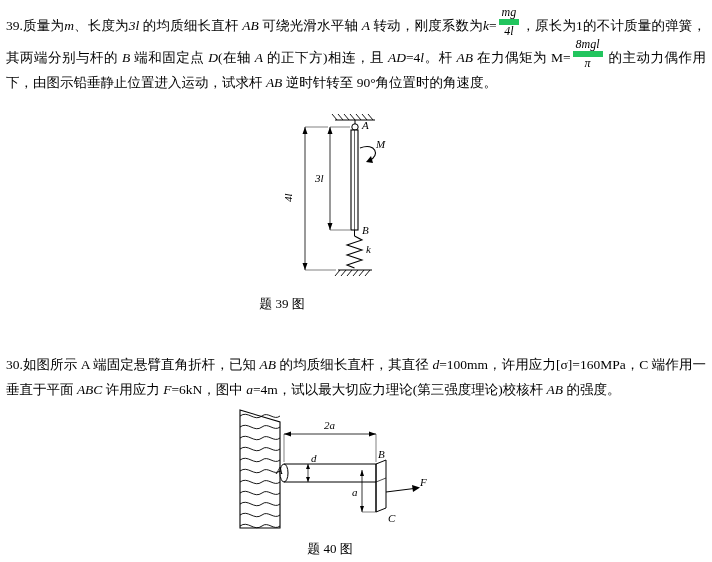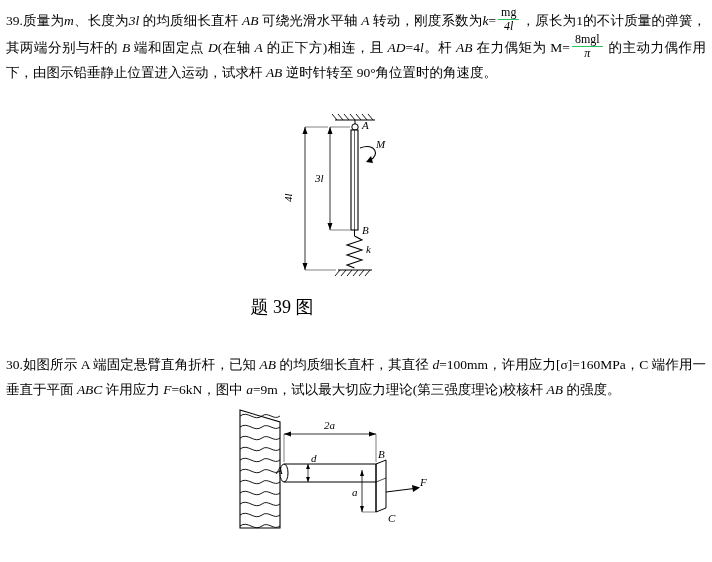--- a/index.html
+++ b/index.html
@@ -45,30 +45,31 @@
     display: inline-block;
     vertical-align: -0.42em;
     text-align: center;
     font-size: 12px;
     line-height: 1.08;
     margin: 0 2px;
   }
   .frac .num {
     display: block;
     padding: 0 3px;
-    border-bottom: 1px solid #22c55e;
+    border-bottom: 6px solid #22c55e;
+    font-style: italic;
   }
   .frac .den {
     display: block;
     padding: 0 3px;
     font-style: italic;
   }
   .fig-caption {
     position: absolute;
-    font-size: 18px;
+    font-size: 13px;
     text-align: center;
     width: 120px;
   }
   #fig39-caption { left: 222px; top: 295px; }
   #fig40-caption { left: 270px; top: 540px; }
 
   .figure {
     position: absolute;
   }
   #figure-39 { left: 230px; top: 110px; }
@@ -139,21 +140,21 @@
       <polygon points="75,160 72.5,153 77.5,153" fill="#000"></polygon>
       <line x1="75" y1="17" x2="98" y2="17" stroke="#000" stroke-width="0.5"></line>
       <line x1="75" y1="160" x2="106" y2="160" stroke="#000" stroke-width="0.5"></line>
       <text x="62" y="92" font-size="11" font-style="italic" transform="rotate(-90 62 92)">4l</text>
     </svg>
   </div>
 
   <div class="fig-caption" id="fig39-caption">题 39 图</div>
 
   <div class="para p40">
-    <span>30.如图所示 A 端固定悬臂直角折杆，已知 </span><span class="it">AB</span><span> 的均质细长直杆，其直径 </span><span class="it">d</span><span>=100mm，许用应力[σ]=160MPa，C 端作用一垂直于平面 </span><span class="it">ABC</span><span> 许用应力 </span><span class="it">F</span><span>=6kN，图中 </span><span class="it">a</span><span>=9m，试以最大切应力理论(第三强度理论)校核杆 </span><span class="it">AB</span><span> 的强度。</span>
+    <span>30.如图所示 A 端固定悬臂直角折杆，已知 </span><span class="it">AB</span><span> 的均质细长直杆，其直径 </span><span class="it">d</span><span>=100mm，许用应力[σ]=160MPa，C 端作用一垂直于平面 </span><span class="it">ABC</span><span> 许用应力 </span><span class="it">F</span><span>=6kN，图中 </span><span class="it">a</span><span>=4m，试以最大切应力理论(第三强度理论)校核杆 </span><span class="it">AB</span><span> 的强度。</span>
   </div>
 
   <div class="figure" id="figure-40">
     <svg width="320" height="140" viewBox="0 0 320 140">
 
       <polygon points="60,10 100,22 100,128 60,128" fill="#ffffff" stroke="#000" stroke-width="1.1"></polygon>
       <g stroke="#000" stroke-width="0.9" fill="none">
         <path d="M 60 16 C 68 10 74 22 82 16 C 88 11 94 21 100 16"></path>
         <path d="M 60 27 C 68 21 74 33 82 27 C 88 22 94 32 100 27"></path>
         <path d="M 60 38 C 68 32 74 44 82 38 C 88 33 94 43 100 38"></path>
@@ -196,14 +197,15 @@
       <text x="144" y="29" font-size="11" font-style="italic">2a</text>
 
       <line x1="182" y1="70" x2="182" y2="112" stroke="#000" stroke-width="0.8"></line>
       <polygon points="182,70 180,76 184,76" fill="#000"></polygon>
       <polygon points="182,112 180,106 184,106" fill="#000"></polygon>
       <line x1="182" y1="112" x2="196" y2="112" stroke="#000" stroke-width="0.5"></line>
       <text x="172" y="96" font-size="11" font-style="italic">a</text>
     </svg>
   </div>
 
+  <div class="fig-caption" id="fig40-caption">题 40 图</div>
 
 </div>
 
 </body></html>

